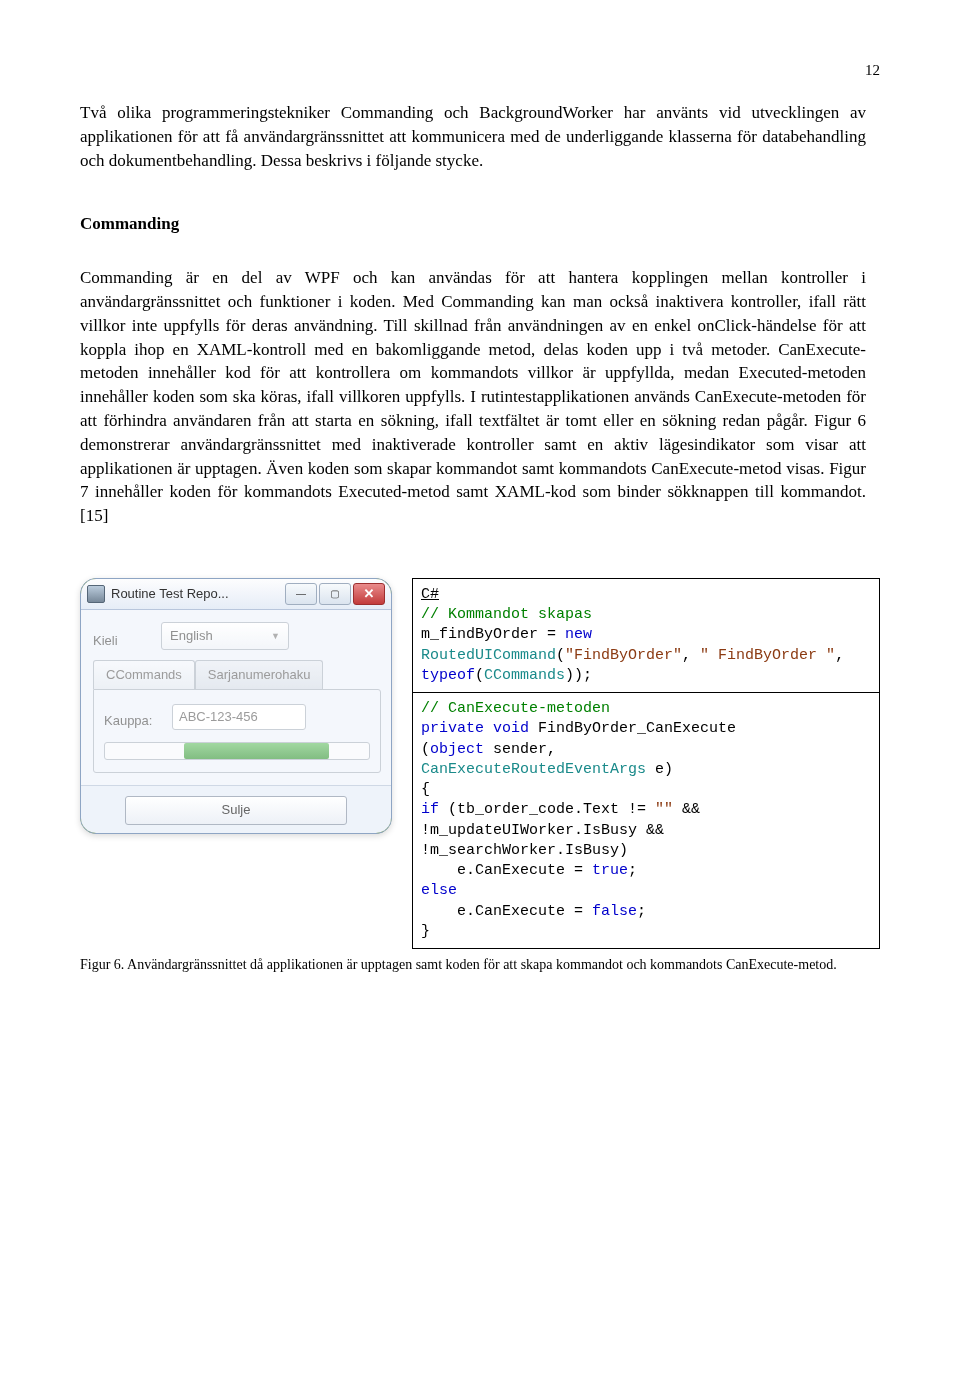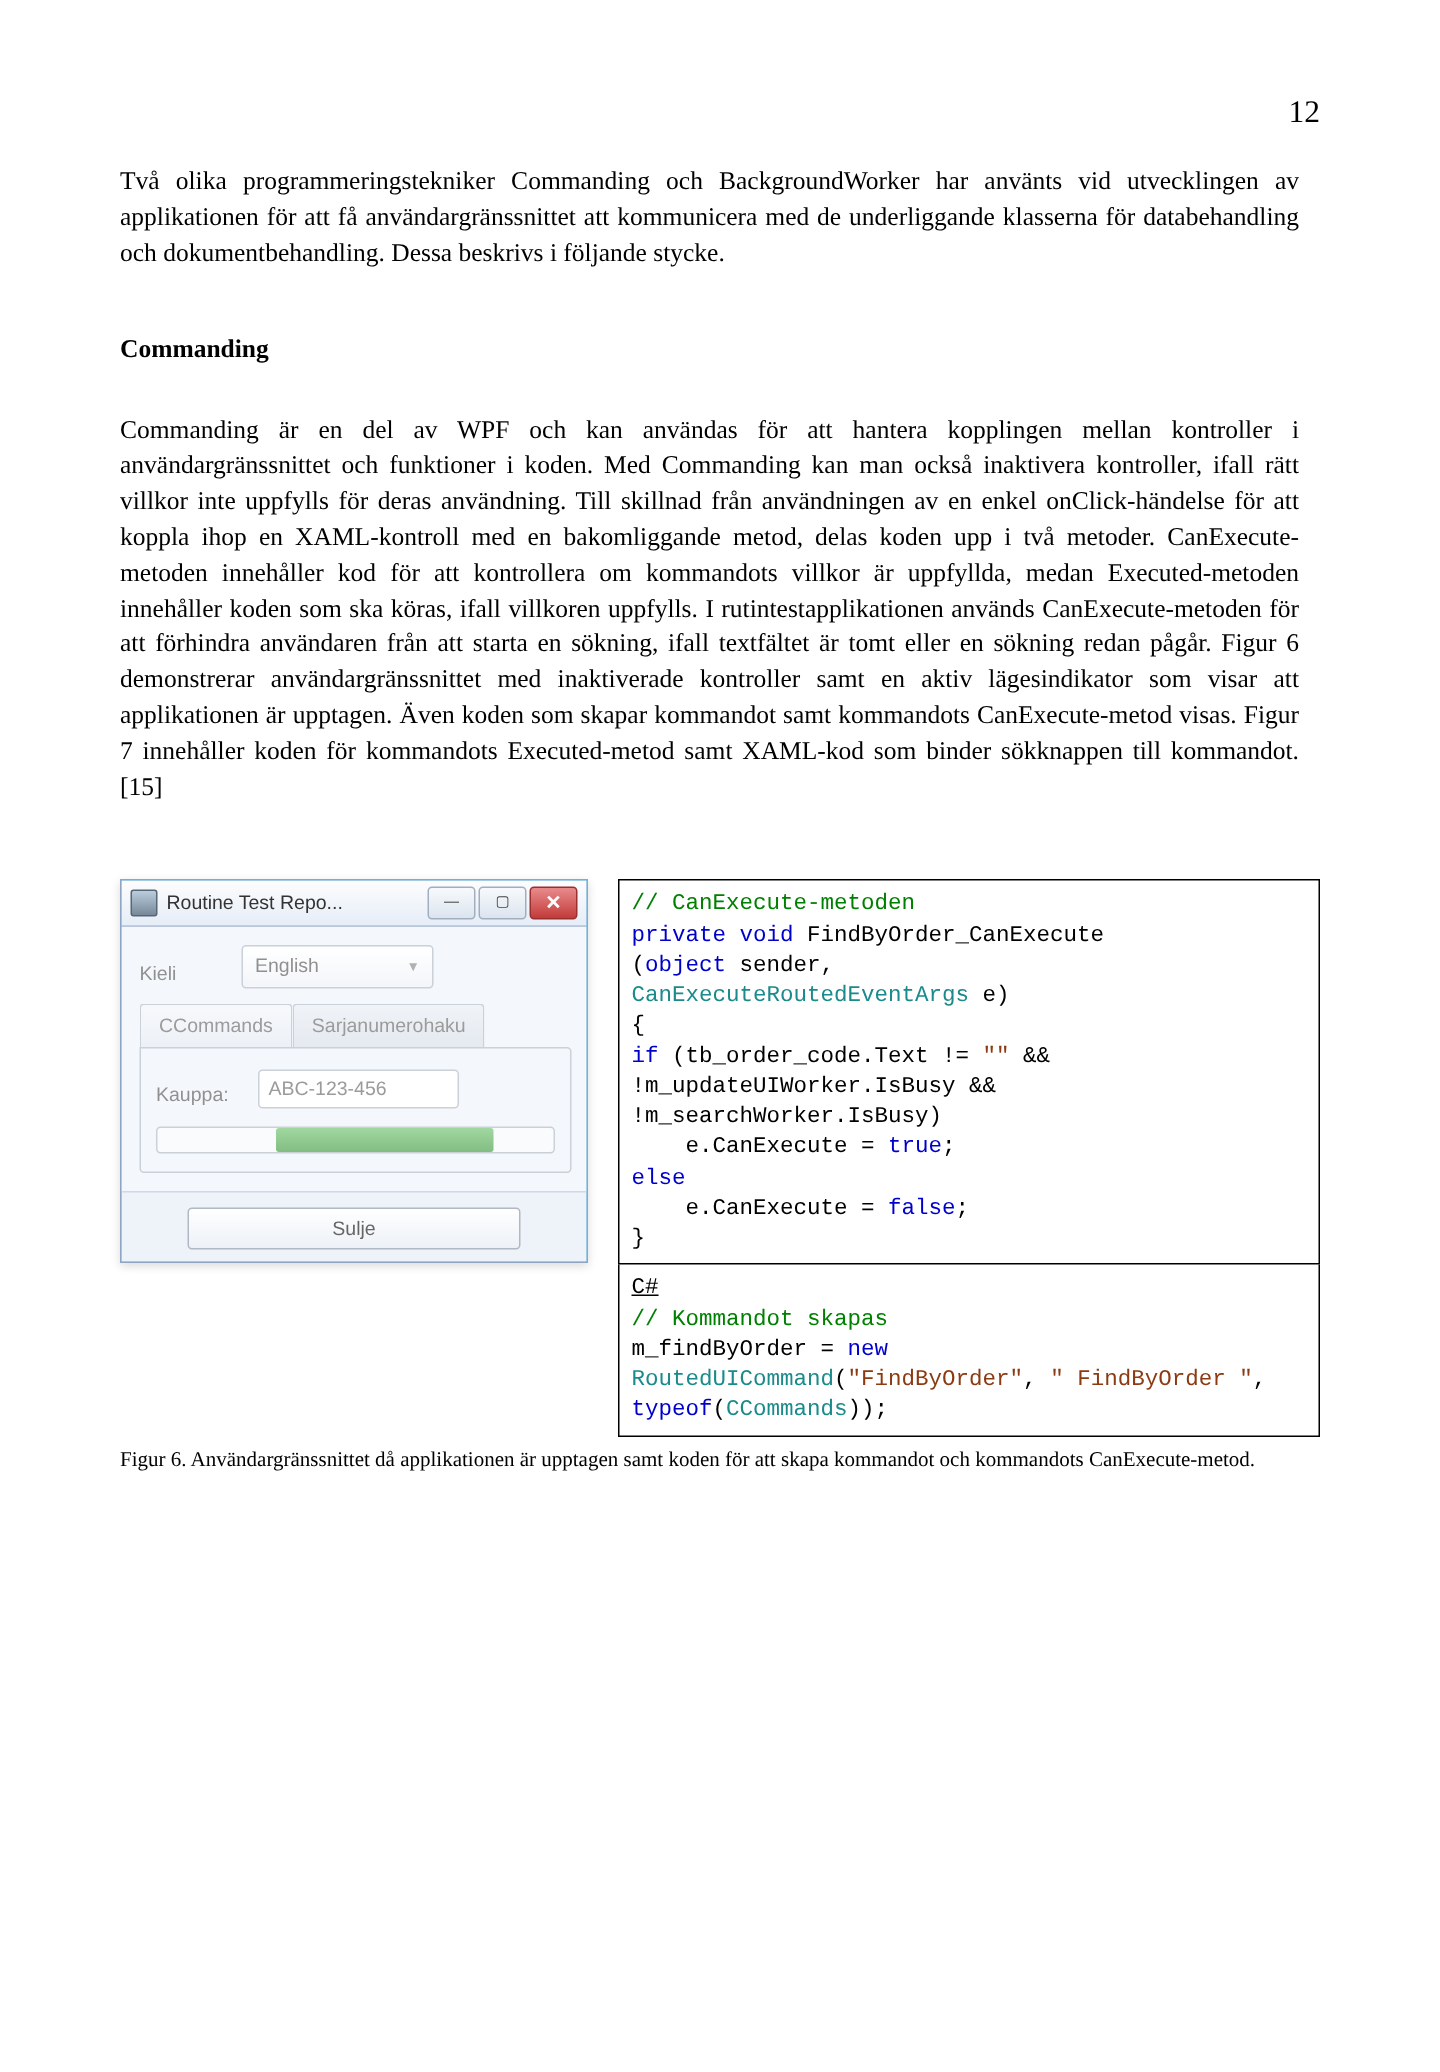--- a/index.html
+++ b/index.html
@@ -8,43 +8,43 @@
     line-height: 1.4;
     margin: 0;
     padding: 60px 80px 40px 80px;
     color: #000;
     background: #fff;
     width: 960px;
     box-sizing: border-box;
   }
   .page-number {
     text-align: right;
-    font-size: 21px;
+    font-size: 15px;
     margin-bottom: 20px;
   }
   .para {
     text-align: justify;
     margin: 0 14px 20px 0;
   }
   .heading {
     font-weight: bold;
     font-size: 17px;
     margin: 40px 0 30px 0;
   }
   .fig-row {
     display: flex;
     gap: 20px;
     margin-top: 50px;
     align-items: flex-start;
   }
   .app-window {
     width: 310px;
-    background: #7dd3fc;
+    background: #4d7c0f;
     border: 1px solid #8ea5c4;
-    border-radius: 0;
+    border-radius: 16px;
     box-shadow: 0 2px 6px rgba(0,0,0,.15);
     font-family: "Segoe UI", Tahoma, sans-serif;
     font-size: 13px;
     position: relative;
     overflow: hidden;
   }
   .titlebar {
     height: 30px;
     background: linear-gradient(#fdfdfe, #e6edf7);
     border-bottom: 1px solid #b8c6dc;
@@ -268,31 +268,31 @@
         </div>
       </div>
     </div>
 
     <div class="close-row">
       <div class="btn">Sulje</div>
     </div>
   </div>
 
   <div class="code-col">
+    <div class="code-box"><u><span>C#</span></u>
+<span class="c-green">// Kommandot skapas</span>
+<span>m_findByOrder = </span><span class="c-blue">new</span>
+<span class="c-teal">RoutedUICommand</span><span>(</span><span class="c-brown">"FindByOrder"</span><span>, </span><span class="c-brown">" FindByOrder "</span><span>, </span><span class="c-blue">typeof</span><span>(</span><span class="c-teal">CCommands</span><span>));</span></div>
     <div class="code-box"><span class="c-green">// CanExecute-metoden</span>
 <span class="c-blue">private void</span><span> FindByOrder_CanExecute</span>
 <span>(</span><span class="c-blue">object</span><span> sender,</span>
 <span class="c-teal">CanExecuteRoutedEventArgs</span><span> e)</span>
 <span>{</span>
 <span class="c-blue">if</span><span> (tb_order_code.Text != </span><span class="c-brown">""</span><span> &amp;&amp; !m_updateUIWorker.IsBusy &amp;&amp; !m_searchWorker.IsBusy)</span>
 <span>    e.CanExecute = </span><span class="c-blue">true</span><span>;</span>
 <span class="c-blue">else</span>
 <span>    e.CanExecute = </span><span class="c-blue">false</span><span>;</span>
 <span>}</span></div>
-    <div class="code-box"><u><span>C#</span></u>
-<span class="c-green">// Kommandot skapas</span>
-<span>m_findByOrder = </span><span class="c-blue">new</span>
-<span class="c-teal">RoutedUICommand</span><span>(</span><span class="c-brown">"FindByOrder"</span><span>, </span><span class="c-brown">" FindByOrder "</span><span>, </span><span class="c-blue">typeof</span><span>(</span><span class="c-teal">CCommands</span><span>));</span></div>
   </div>
 
 </div>
 
 <div class="caption">Figur 6. Användargränssnittet då applikationen är upptagen samt koden för att skapa kommandot och kommandots CanExecute-metod.</div>
 
 </body></html>

